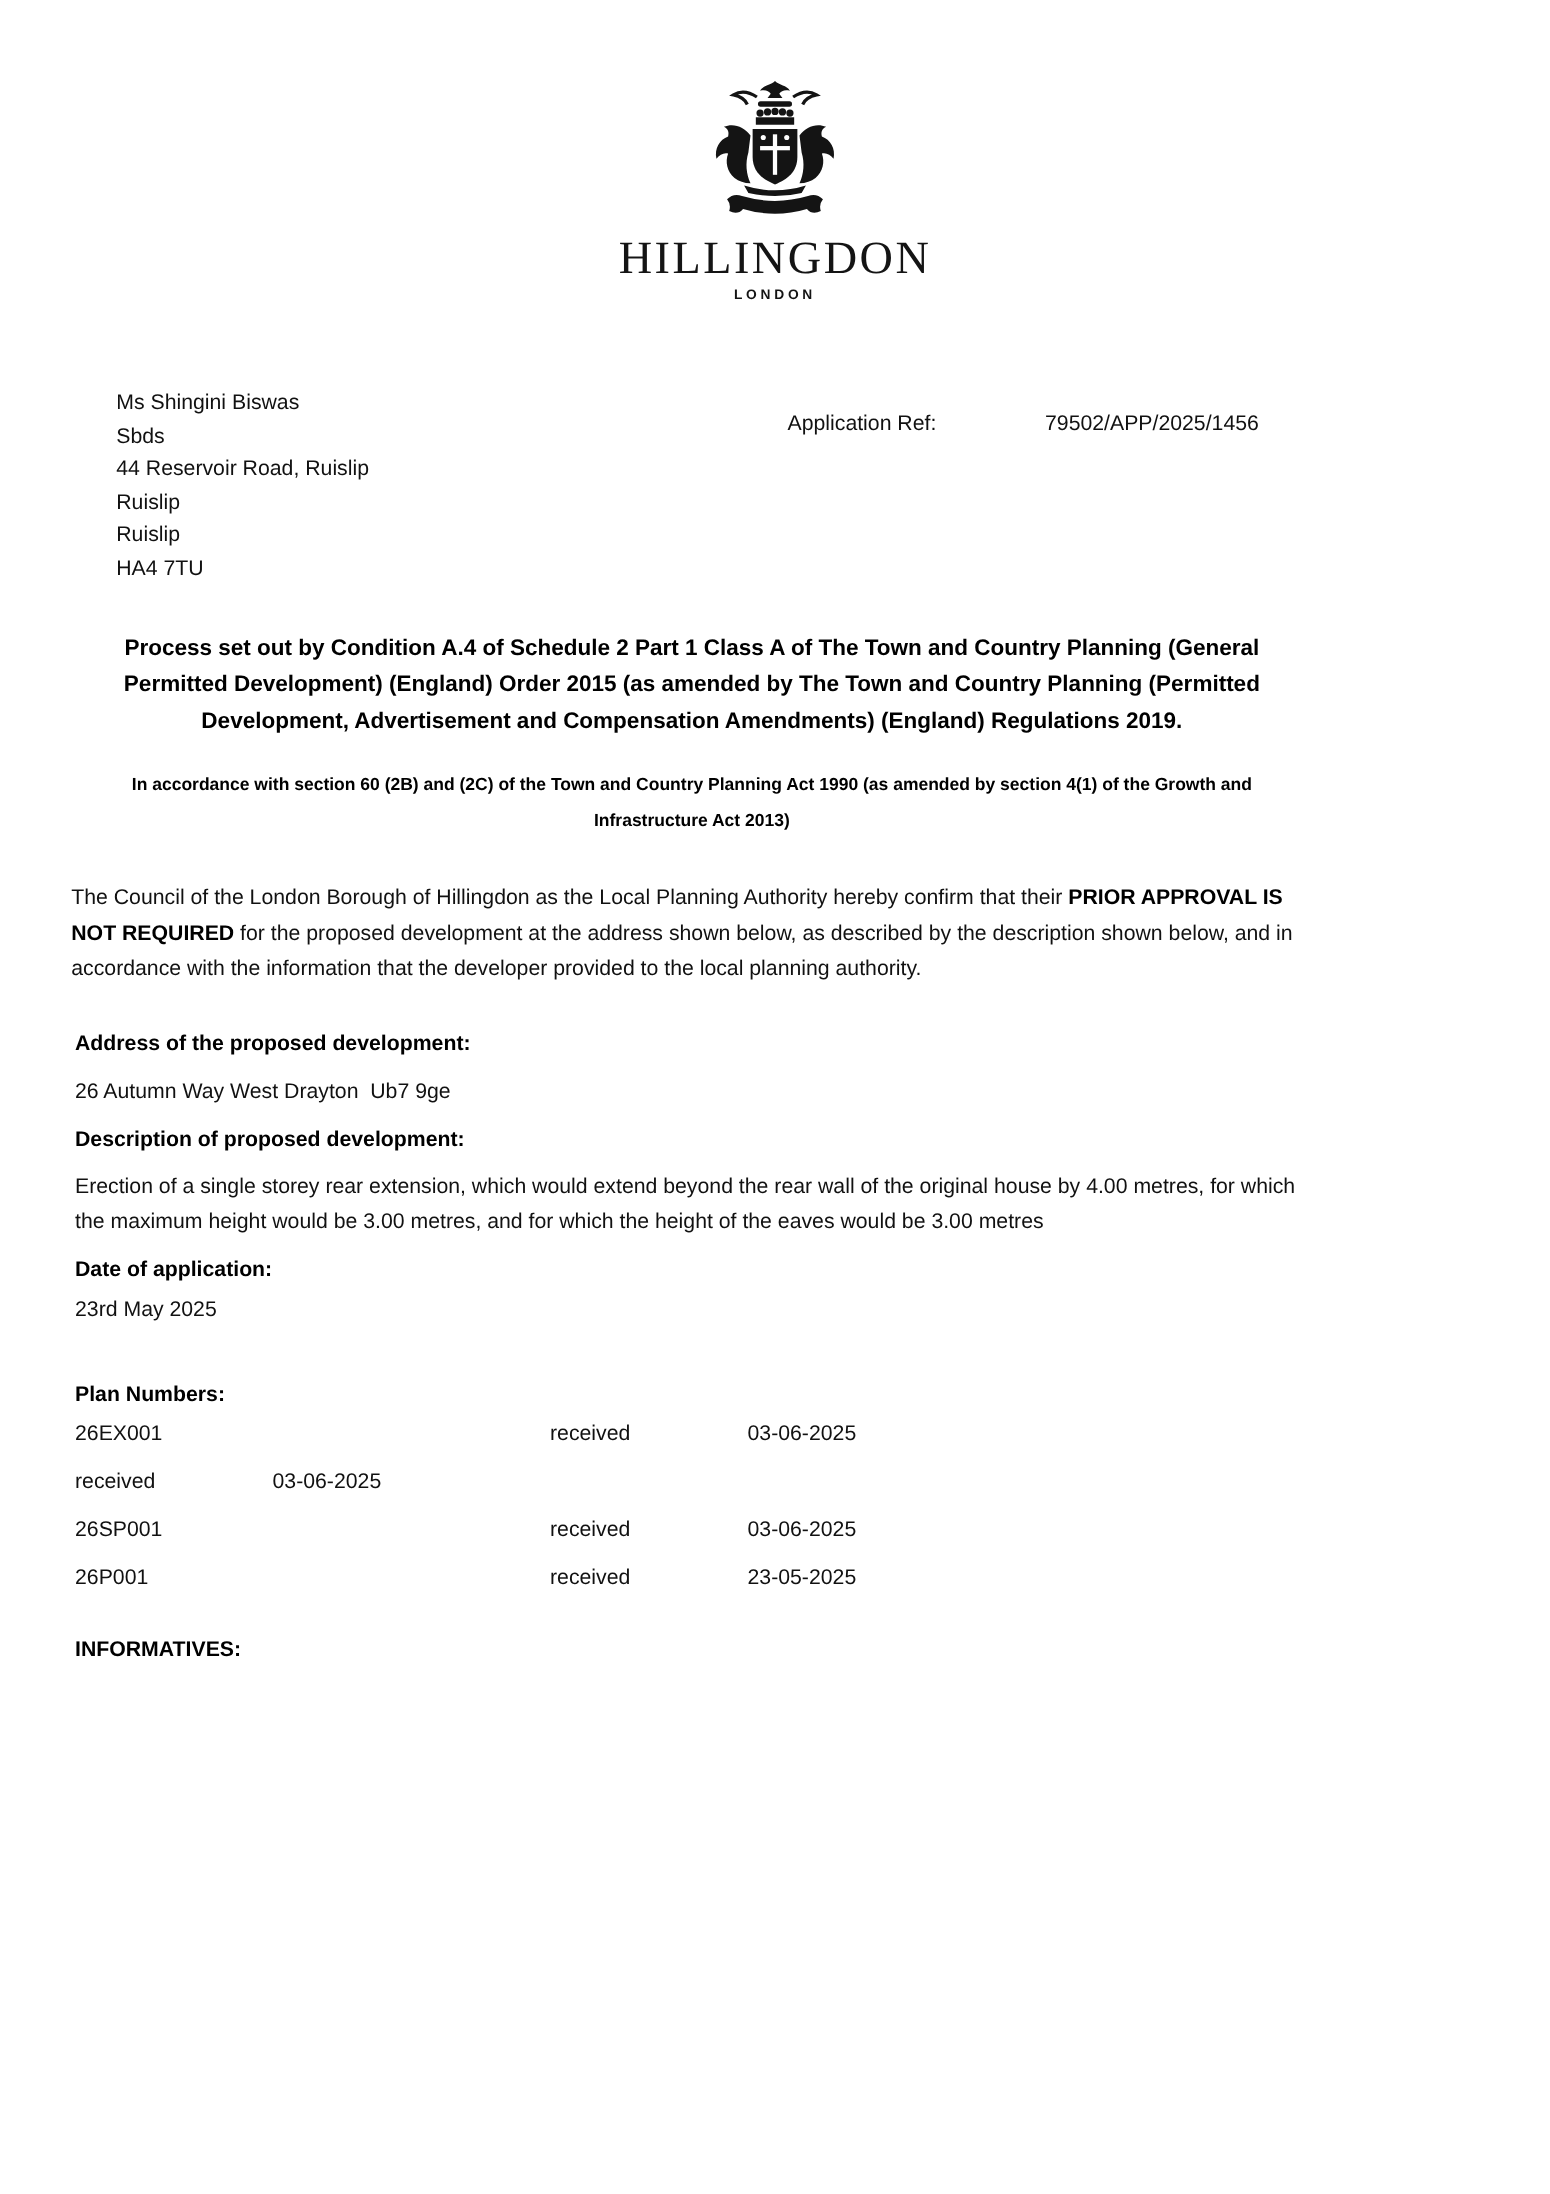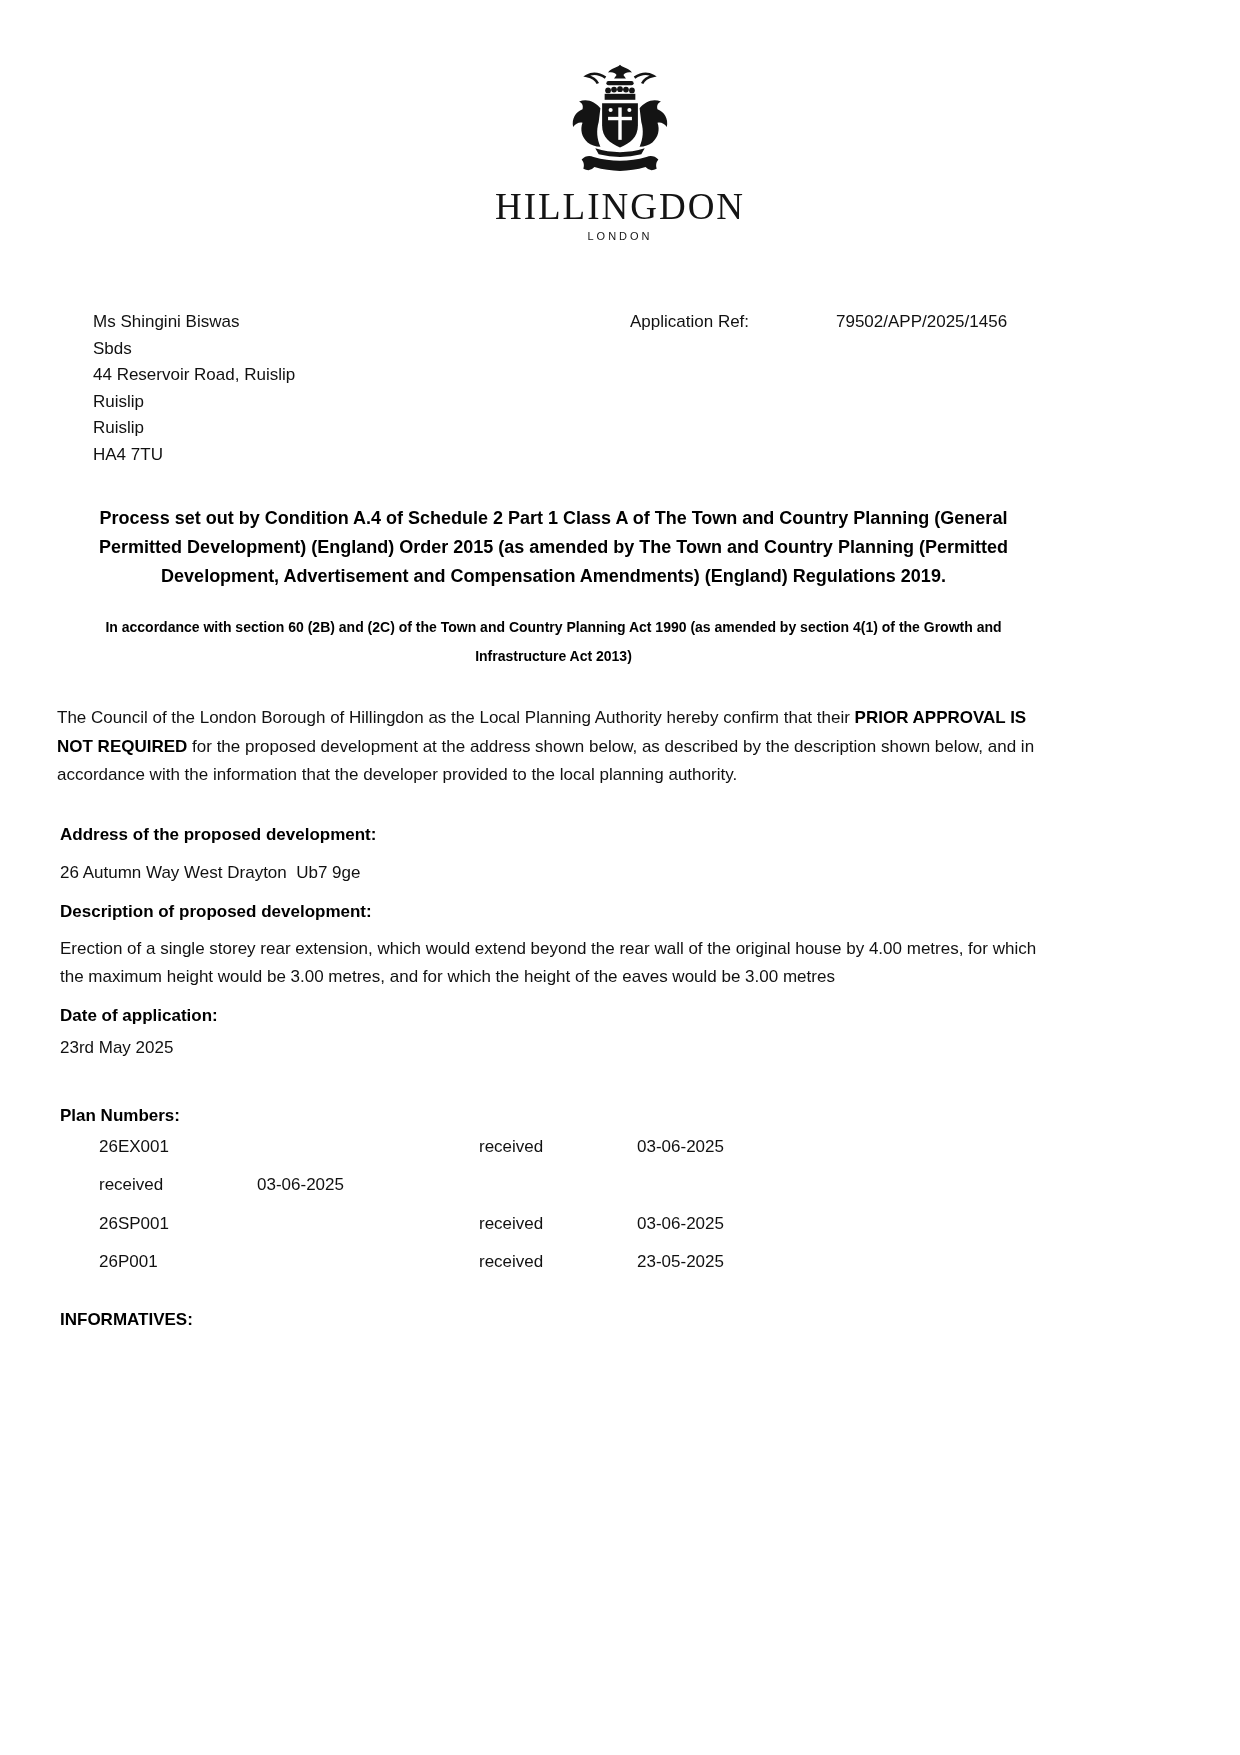--- a/index.html
+++ b/index.html
@@ -21,31 +21,31 @@
   .crest { display: block; margin: 0 auto; }
   .org-wordmark {
     font-family: "Liberation Serif", serif;
     font-size: 37px;
     letter-spacing: 2px;
     color: #141414;
     line-height: 44px;
   }
   .org-sub {
     font-size: 11px;
-    font-weight: 400;
+    font-weight: 700;
     letter-spacing: 3px;
     color: #141414;
     line-height: 14px;
   }
 
   
   .address-row { position: relative; margin-top: 66px; }
   .addressee { padding-left: 36px; }
   .addressee .line { line-height: 26.5px; }
-  .app-ref { position: absolute; left: 573px; top: 0; display: flex; line-height: 26.5px; }
+  .app-ref { position: absolute; left: 573px; top: 17px; display: flex; line-height: 26.5px; }
   .app-ref .label { width: 206px; }
 
   
   .h-center {
     font-weight: 700;
     color: #000000;
     text-align: center;
     line-height: 29px;
     margin-left: auto;
     margin-right: auto;
@@ -66,21 +66,21 @@
   .sec-value { line-height: 28px; margin-left: 3px; }
   .addr-heading { margin-top: 31px; }
   .addr-value { margin-top: 10px; white-space: pre-wrap; }
   .desc-heading { margin-top: 11px; }
   .desc-value { margin-top: 9px; line-height: 28.5px; }
   .date-heading { margin-top: 10px; }
   .date-value { margin-top: 4px; }
 
   
   .plans-heading { margin-top: 40px; }
-  .plan-table { margin-top: 4px; padding-left: 3px; margin-left: 39px; }
+  .plan-table { margin-top: 4px; padding-left: 3px; }
   .plan-row { display: flex; line-height: 26px; margin-bottom: 12.5px; }
   .plan-col.num { width: 380px; }
   .plan-col.status { width: 158px; }
 
   .informatives-heading { margin-top: 31px; }
 
   
   .footer {
     position: absolute;
     left: 57px;

